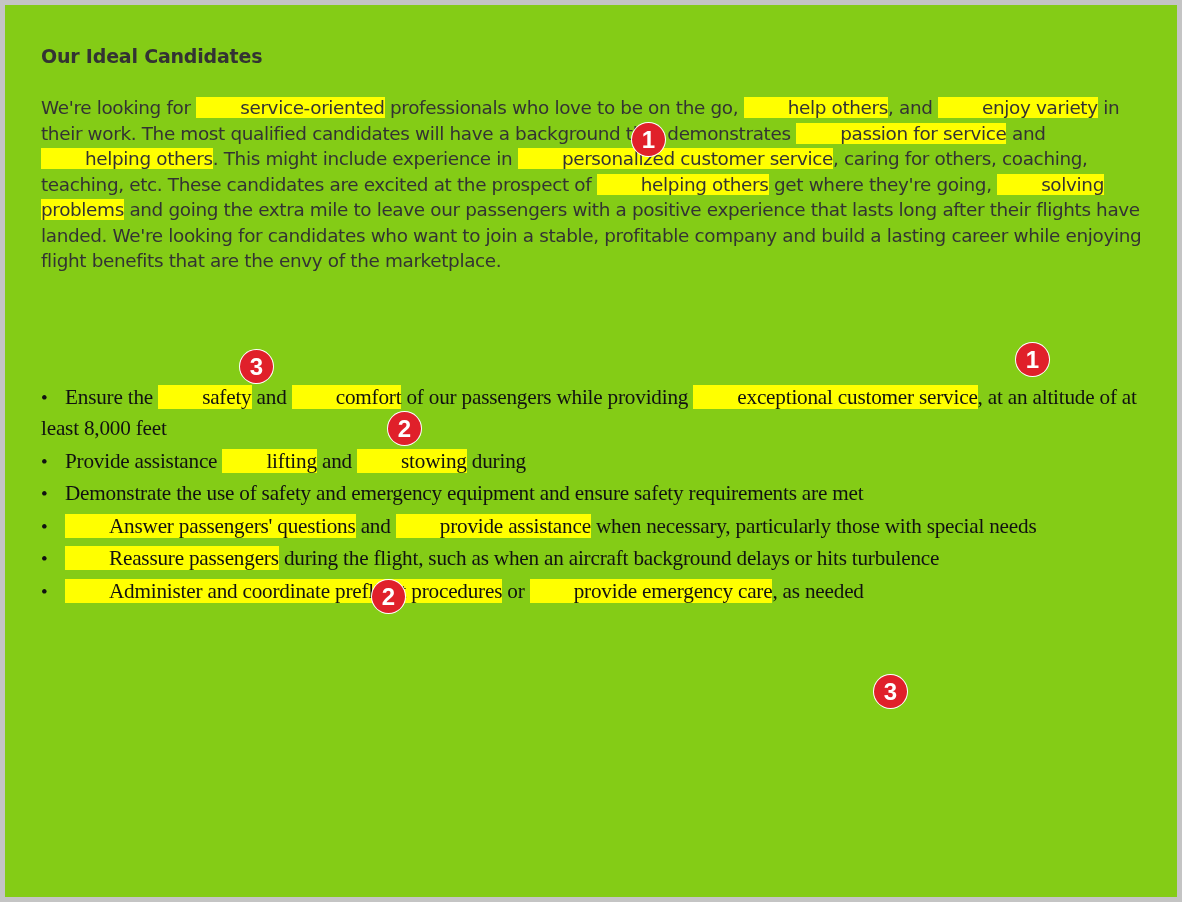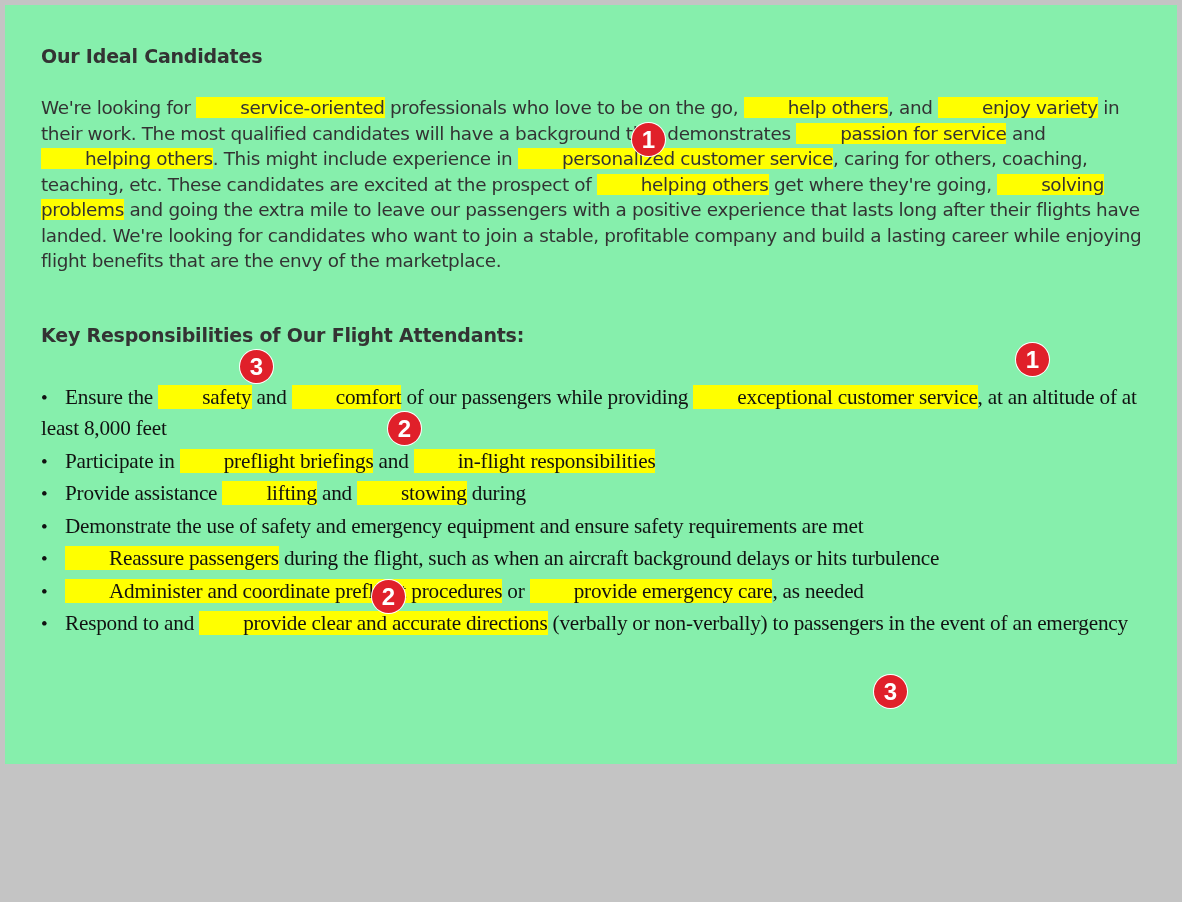--- a/index.html
+++ b/index.html
@@ -4,22 +4,22 @@
   <style>
     html, body { margin: 0; padding: 0; }
     body {
       width: 1182px; height: 902px;
       background: #c4c4c4;
       position: relative; overflow: hidden;
     }
     .page {
       position: absolute;
       left: 5px; top: 5px;
-      width: 1172px; height: 759px;
-      background: #86efac;
+      width: 1172px; height: 892px;
+      background: #84cc16;
     }
     .section-title {
       position: absolute;
       left: 36px;
       font-family: "DejaVu Sans", sans-serif;
       font-weight: bold;
       font-size: 19px;
       color: #333333;
       margin: 0;
       letter-spacing: -0.2px;
@@ -70,29 +70,27 @@
       box-shadow: 0 0 0 1px #ffffff;
     }
   </style>
 </head>
 <body>
 
 <div class="page">
   <h2 class="section-title" style="top:40px;">Our Ideal Candidates</h2>
   <p class="intro" id="intro-para"><span>We're looking for </span><span class="hl">service-oriented</span><span> professionals who love to be on the go, </span><span class="hl">help others</span><span>, and </span><span class="hl">enjoy variety</span><span> in their work. The most qualified candidates will have a background that demonstrates </span><span class="hl">passion for service</span><span> and </span><span class="hl">helping others</span><span>. This might include experience in </span><span class="hl">personalized customer service</span><span>, caring for others, coaching, teaching, etc. These candidates are excited at the prospect of </span><span class="hl">helping others</span><span> get where they're going, </span><span class="hl">solving problems</span><span> and going the extra mile to leave our passengers with a positive experience that lasts long after their flights have landed. We're looking for candidates who want to join a stable, profitable company and build a lasting career while enjoying flight benefits that are the envy of the marketplace.</span></p>
 
-  <h2 class="section-title" style="top:319px;">Key Responsibilities of Our Flight Attendants:</h2>
   <ul class="resp-list" id="resp-list">
       <li class="resp-item"><span class="bullet">•</span><span>Ensure the </span><span class="hl">safety</span><span> and </span><span class="hl">comfort</span><span> of our passengers while providing </span><span class="hl">exceptional customer service</span><span>, at an altitude of at least 8,000 feet</span></li>
-      <li class="resp-item"><span class="bullet">•</span><span>Participate in </span><span class="hl">preflight briefings</span><span> and </span><span class="hl">in-flight responsibilities</span></li>
       <li class="resp-item"><span class="bullet">•</span><span>Provide assistance </span><span class="hl">lifting</span><span> and </span><span class="hl">stowing</span><span> during</span></li>
       <li class="resp-item"><span class="bullet">•</span><span>Demonstrate the use of safety and emergency equipment and ensure safety requirements are met</span></li>
+      <li class="resp-item"><span class="bullet">•</span><span class="hl">Answer passengers' questions</span><span> and </span><span class="hl">provide assistance</span><span> when necessary, particularly those with special needs</span></li>
       <li class="resp-item"><span class="bullet">•</span><span class="hl">Reassure passengers</span><span> during the flight, such as when an aircraft background delays or hits turbulence</span></li>
       <li class="resp-item"><span class="bullet">•</span><span class="hl">Administer and coordinate preflight procedures</span><span> or </span><span class="hl">provide emergency care</span><span>, as needed</span></li>
-      <li class="resp-item"><span class="bullet">•</span><span>Respond to and </span><span class="hl">provide clear and accurate directions</span><span> (verbally or non-verbally) to passengers in the event of an emergency</span></li>
     </ul>
 </div>
 
 <div id="badge-layer">
     <div class="badge" style="left: 632px; top: 123px;">1</div>
     <div class="badge" style="left: 240px; top: 350px;">3</div>
     <div class="badge" style="left: 1016px; top: 343px;">1</div>
     <div class="badge" style="left: 388px; top: 412px;">2</div>
     <div class="badge" style="left: 372px; top: 580px;">2</div>
     <div class="badge" style="left: 874px; top: 675px;">3</div>

